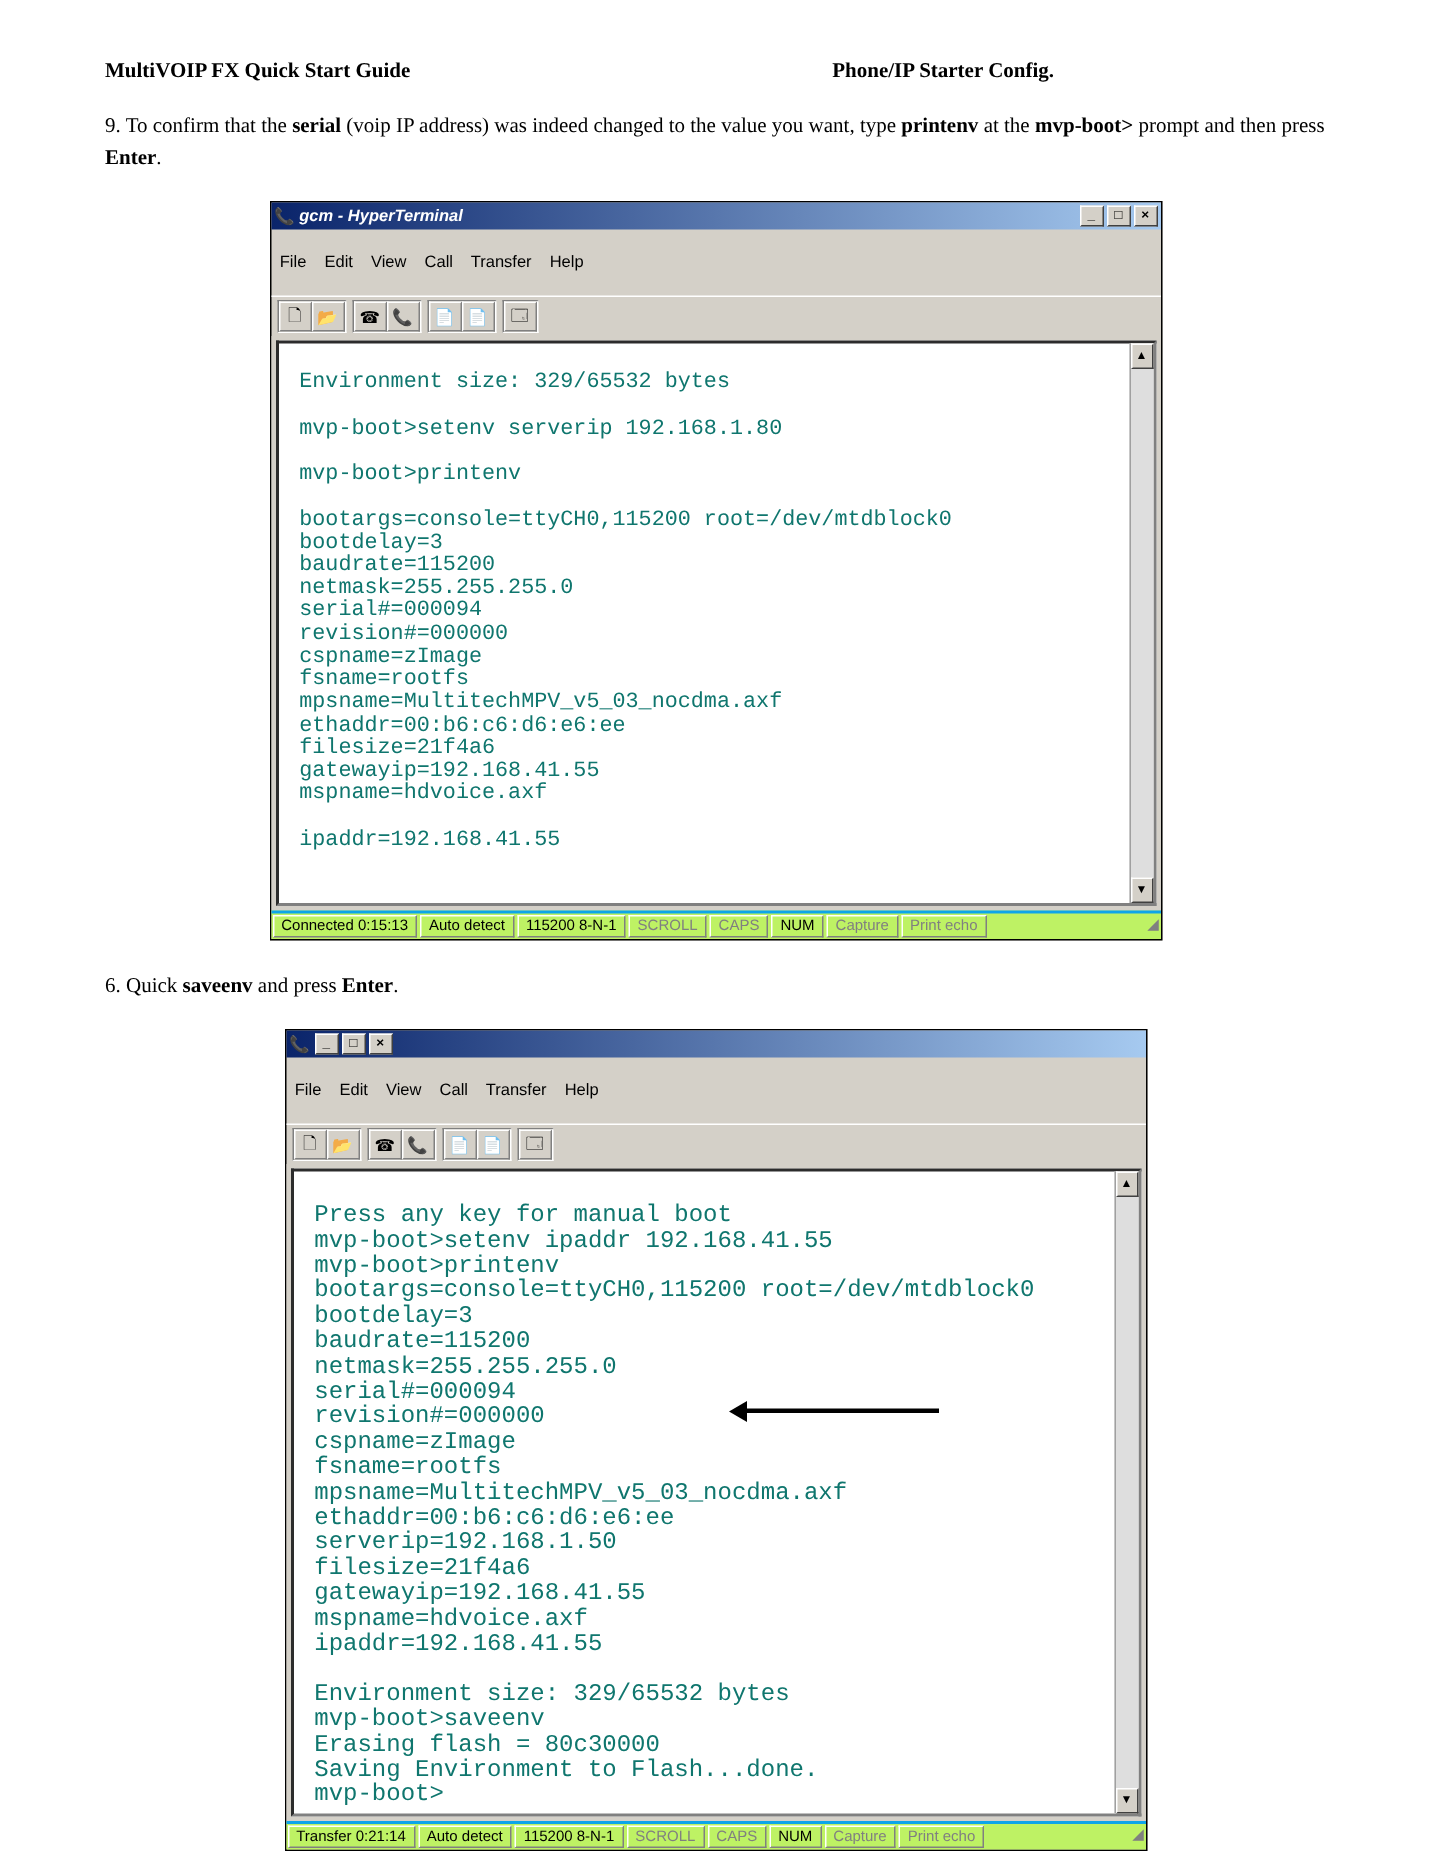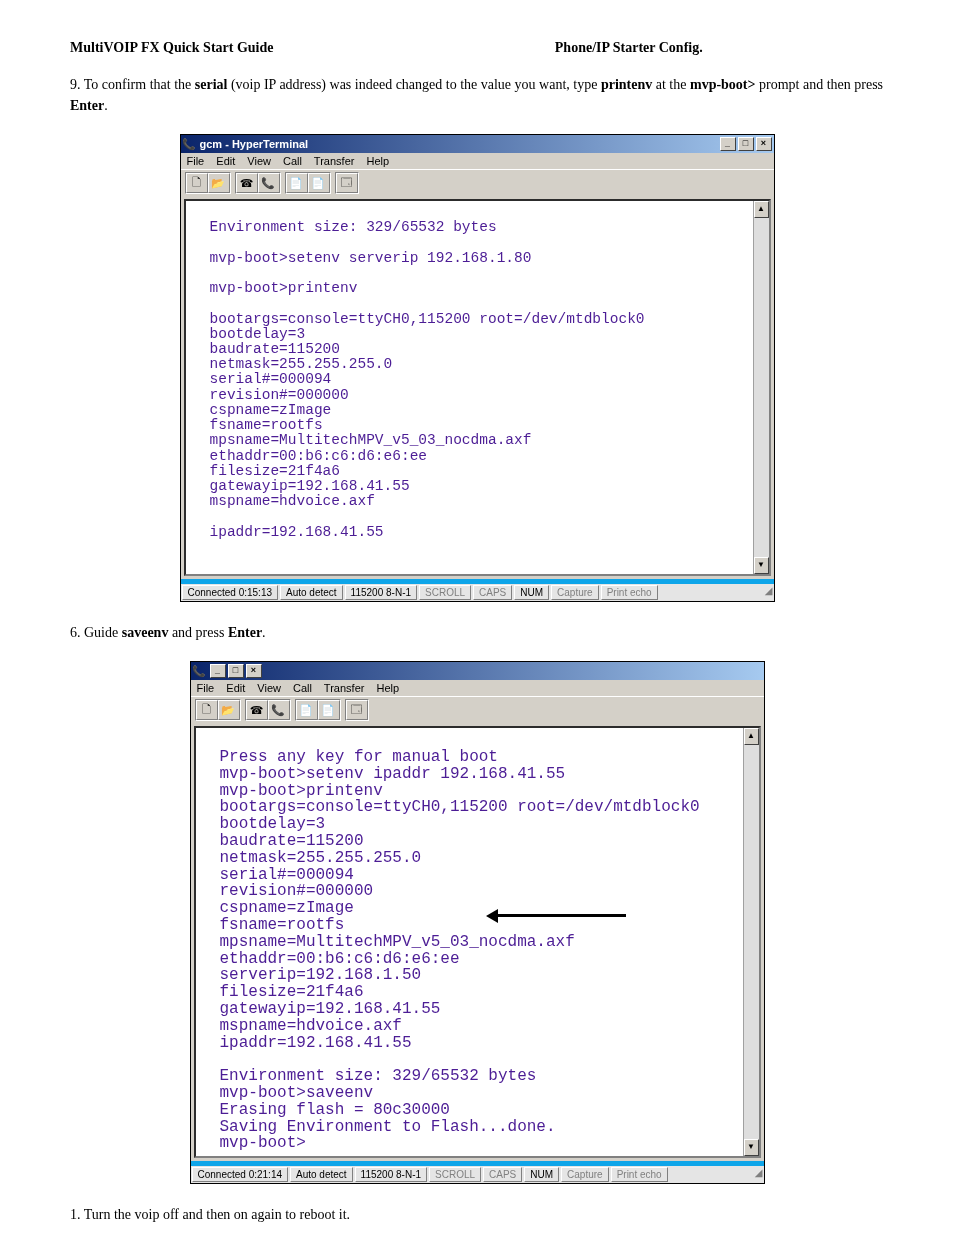--- a/index.html
+++ b/index.html
@@ -44,38 +44,38 @@
     height: 18px;
     background: linear-gradient(to right, #0a246a, #a6caf0);
     color: #fff;
     padding: 0 2px;
   }
   .titlebar .ticon {
     width: 14px; height: 14px;
     margin-right: 3px;
     display: inline-flex; align-items: center; justify-content: center;
   }
-  .titlebar .ttext { font-weight: bold; flex: 1; font-size: 11px; }
+  .titlebar .ttext { font-weight: bold; flex: 1; font-size: 11px; font-style: italic; }
   .titlebar .ctrls { display: flex; gap: 2px; }
   .titlebar .wbtn {
     width: 14px; height: 12px;
     background: #d4d0c8;
     border: 1px solid #fff;
     border-right-color: #404040;
     border-bottom-color: #404040;
     color: #000;
     font-size: 9px;
     line-height: 10px;
     text-align: center;
     font-family: Arial, sans-serif;
     font-weight: bold;
   }
 
   .menubar {
-    padding: 2px 6px;
+    padding: 16px 6px;
     font-size: 11px;
     color: #000;
   }
   .menubar span { margin-right: 9px; }
 
   .toolbar {
     padding: 2px 4px;
     display: flex;
     gap: 4px;
     border-top: 1px solid #fff;
@@ -95,24 +95,24 @@
     padding: 3px;
     background: #d4d0c8;
   }
   .termview {
     display: flex;
     border: 2px inset #808080;
     background: #fff;
   }
   .termtext {
     flex: 1;
-    padding: 4px 24px;
+    padding: 4px 14px;
     font-family: "Courier New", monospace;
     white-space: pre;
-    color: #4c1d95;
+    color: #0f766e;
     overflow: hidden;
   }
   .htwin.large .termtext { font-size: 14.5px; line-height: 1.05; }
   .htwin.small .termtext { font-size: 16px; line-height: 1.05; }
 
   .vscroll {
     width: 15px;
     background: #dedede;
     border-left: 1px solid #a0a0a0;
     display: flex;
@@ -126,22 +126,22 @@
     border-bottom-color: #404040;
     background: #d4d0c8;
     font-size: 8px;
     text-align: center;
     line-height: 13px;
     color: #000;
   }
 
   .statusbar {
     display: flex;
-    border-top: 5px solid #0ea5e9;
-    background: #e5e5e5;
+    border-top: 2px solid #0ea5e9;
+    background: #bef264;
     font-size: 10px;
   }
   .statusbar .cell {
     border: 1px solid #808080;
     border-top-color: #fff;
     border-left-color: #fff;
     padding: 1px 5px;
     margin: 1px;
     white-space: nowrap;
   }
@@ -275,21 +275,21 @@
     <div class="cell dim">SCROLL</div>
     <div class="cell dim">CAPS</div>
     <div class="cell">NUM</div>
     <div class="cell dim">Capture</div>
     <div class="cell dim">Print echo</div>
     <div class="grip">◢</div>
   </div>
 </div>
 
 <div class="step">
-  <span>6. </span><span>Guide </span><span class="bold">saveenv</span><span> and press </span><span class="bold">Enter</span><span>.</span>
+  <span>6. </span><span>Quick </span><span class="bold">saveenv</span><span> and press </span><span class="bold">Enter</span><span>.</span>
 </div>
 
 <div class="htwin small callout">
   <div class="titlebar">
     <span class="ticon">📞</span>
     <div class="ctrls">
       <div class="wbtn">_</div>
       <div class="wbtn">□</div>
       <div class="wbtn">×</div>
     </div>
@@ -346,21 +346,21 @@
 Erasing flash = 80c30000
 Saving Environment to Flash...done.
 mvp-boot&gt;</div>
       <div class="vscroll">
         <div class="sarrow">▲</div>
         <div class="sarrow">▼</div>
       </div>
     </div>
   </div>
   <div class="statusbar">
-    <div class="cell">Connected 0:21:14</div>
+    <div class="cell">Transfer 0:21:14</div>
     <div class="cell">Auto detect</div>
     <div class="cell">115200 8-N-1</div>
     <div class="cell dim">SCROLL</div>
     <div class="cell dim">CAPS</div>
     <div class="cell">NUM</div>
     <div class="cell dim">Capture</div>
     <div class="cell dim">Print echo</div>
     <div class="grip">◢</div>
   </div>
   <div class="arrow-ov">

